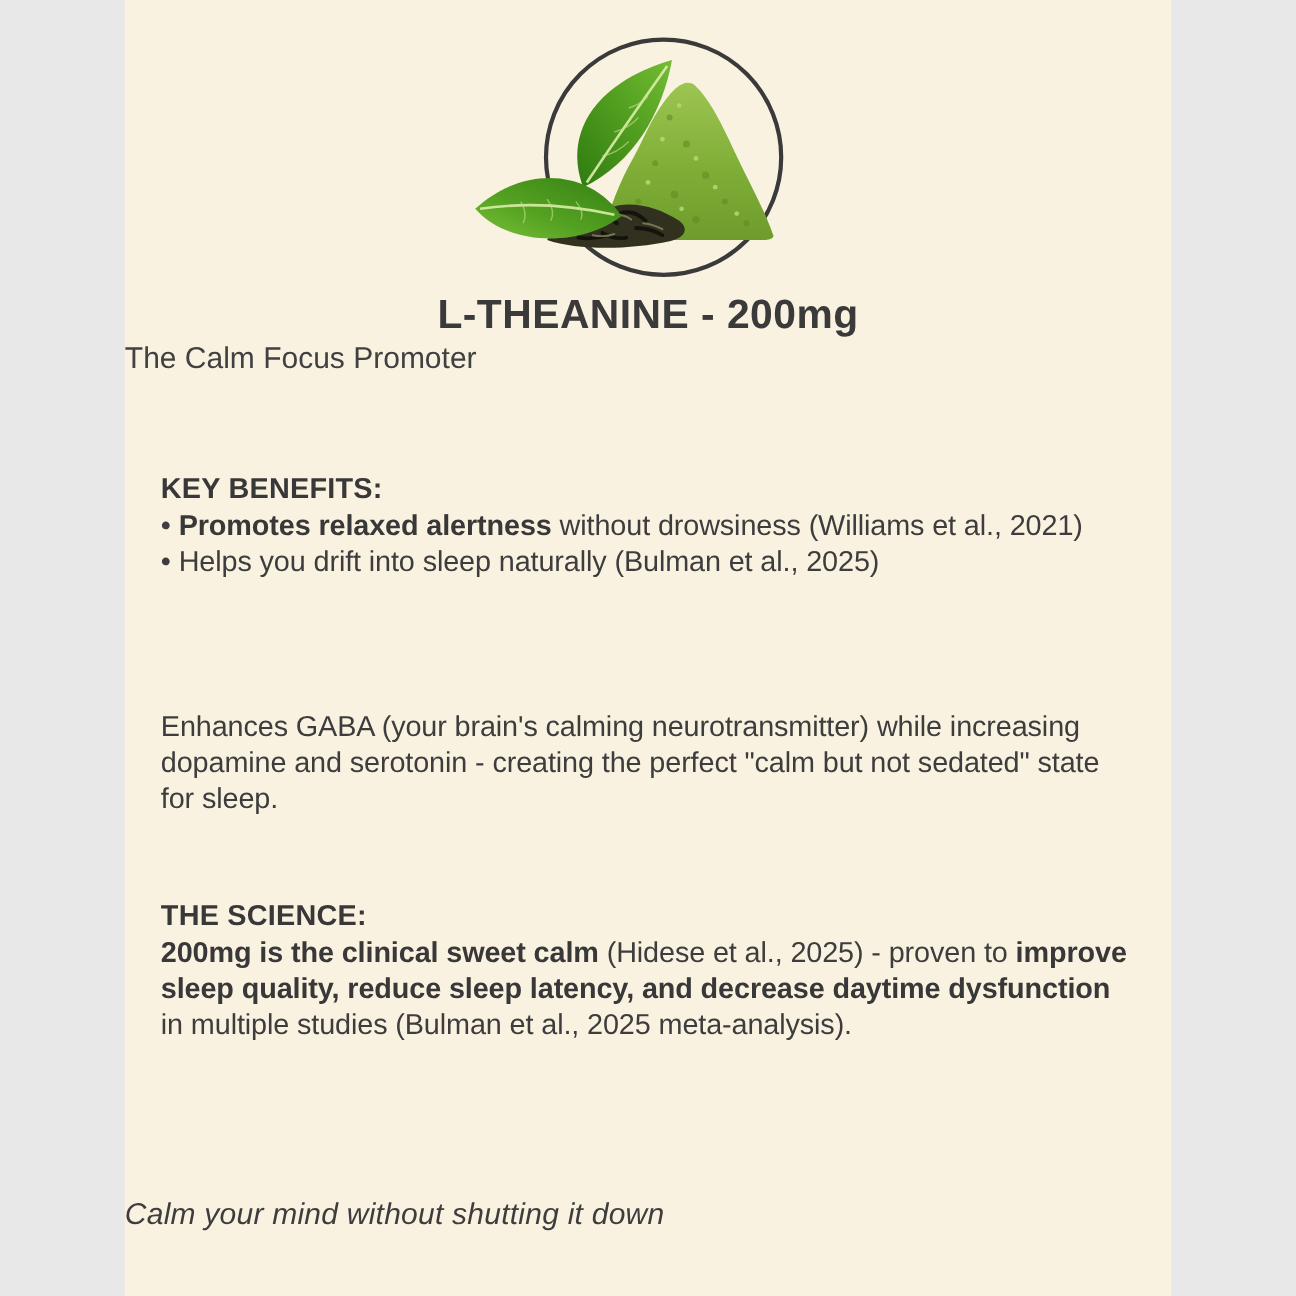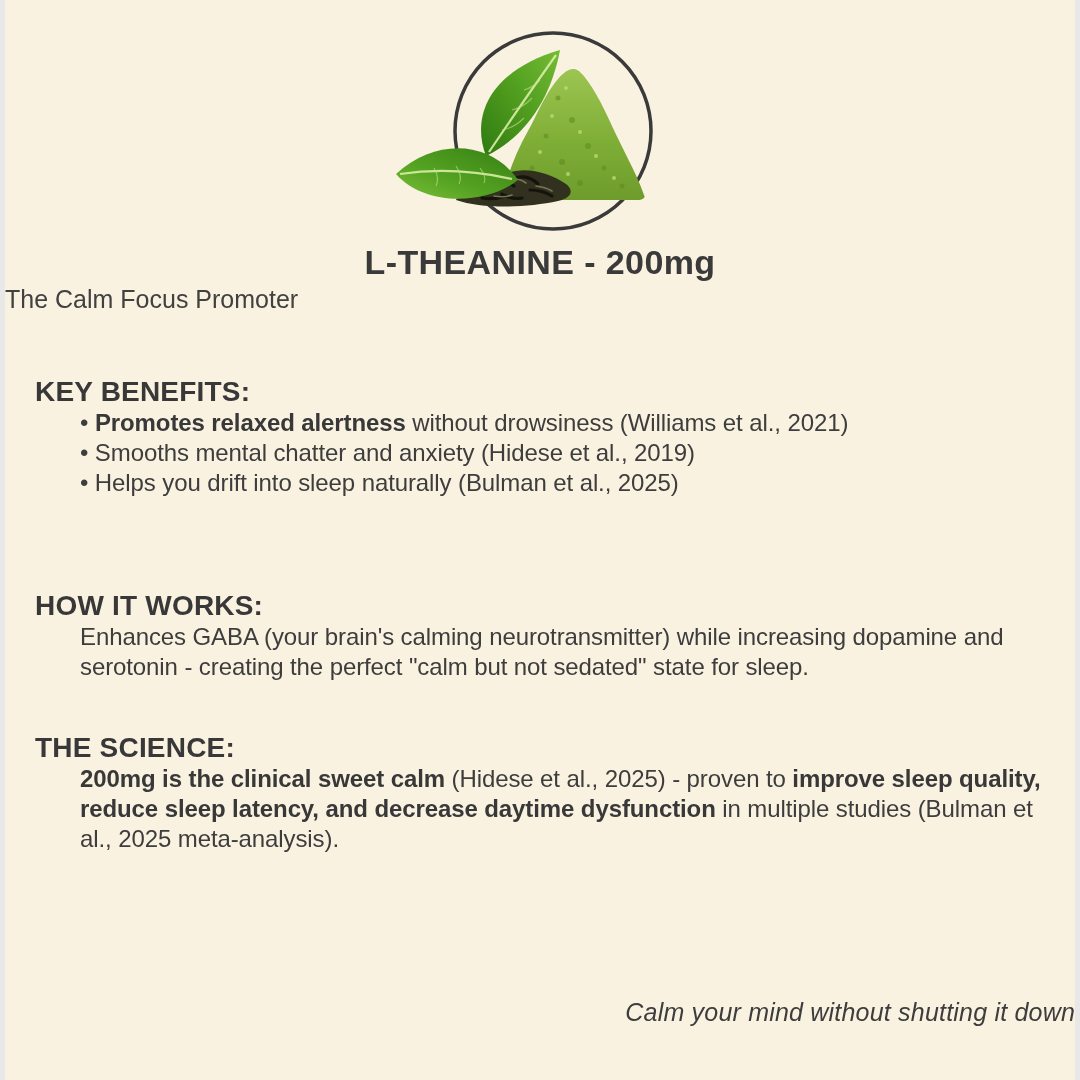--- a/index.html
+++ b/index.html
@@ -1,18 +1,18 @@
 <!DOCTYPE html>
 <html><head>
 <meta charset="utf-8">
 <style>
   html,body { margin:0; padding:0; background:#e8e8e8; }
   .canvas {
     position:relative;
-    width:1070px; height:1080px;
+    width:872px; height:1080px;
     margin:0 auto;
     background:#faf2e1;
     font-family:"Liberation Sans", sans-serif;
     color:#3d3d3d;
     overflow:hidden;
   }
   .hero {
     position:absolute; top:28px; left:0; width:100%;
     display:flex; justify-content:center;
   }
@@ -26,32 +26,31 @@
     position:absolute; top:285px; left:0; width:100%;
     text-align:left;
     font-size:25px; font-weight:400;
     color:#414141;
   }
   .section { position:absolute; left:30px; right:30px; }
   .sec-benefits { top:377px; }
   .sec-how      { top:591px; }
   .sec-science  { top:733px; }
   .heading {
-    font-size:28px; font-weight:700; line-height:30px;
-    margin:0 0 1px 0; color:#383838; letter-spacing:0.2px;
+    font-size:24px; font-weight:700; line-height:30px;
+    margin:16px 0 1px 0; color:#383838; letter-spacing:0.2px;
   }
   .bodytext, .bullet-item {
     font-size:24px; line-height:30px; font-weight:400;
     letter-spacing:-0.1px;
-    margin-left:45px;
   }
   .bullet-item span.b, .bodytext span.b { font-weight:700; color:#383838; }
   .footer {
     position:absolute; top:998px; left:0; width:100%;
-    text-align:right;
+    text-align:left;
     font-size:25px; font-style:italic; color:#3d3d3d;
     letter-spacing:0.2px;
   }
 </style>
 </head>
 <body>
 
 <div class="canvas">
 
   <div class="hero">
@@ -152,26 +151,24 @@
       </g>
     </svg>
   </div>
 
   <div class="title">L-THEANINE - 200mg</div>
   <div class="subtitle">The Calm Focus Promoter</div>
 
   <div class="section sec-benefits">
     <div class="heading">KEY BENEFITS:</div>
     <div class="bullet-item"><span>• </span><span class="b">Promotes relaxed alertness</span><span> without drowsiness (Williams et al., 2021)</span></div>
-    <div class="bullet-item"><span>• Smooths mental chatter and anxiety (Hidese et al., 2019)</span></div>
     <div class="bullet-item"><span>• Helps you drift into sleep naturally (Bulman et al., 2025)</span></div>
   </div>
 
   <div class="section sec-how">
-    <div class="heading">HOW IT WORKS:</div>
     <div class="bodytext">Enhances GABA (your brain's calming neurotransmitter) while increasing dopamine and serotonin - creating the perfect "calm but not sedated" state for sleep.</div>
   </div>
 
   <div class="section sec-science">
     <div class="heading">THE SCIENCE:</div>
     <div class="bodytext"><span class="b">200mg is the clinical sweet calm</span><span> (Hidese et al., 2025) - proven to </span><span class="b">improve sleep quality, reduce sleep latency, and decrease daytime dysfunction</span><span> in multiple studies (Bulman et al., 2025 meta-analysis).</span></div>
   </div>
 
   <div class="footer">Calm your mind without shutting it down</div>
 

